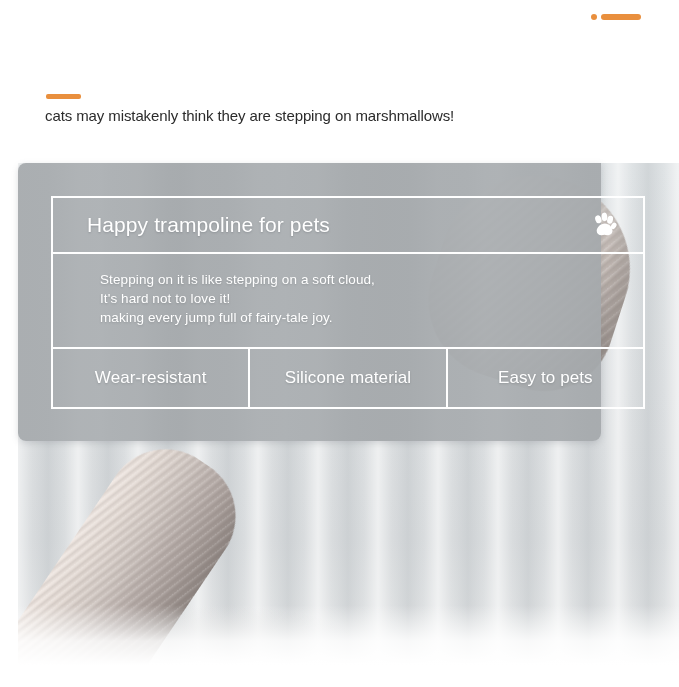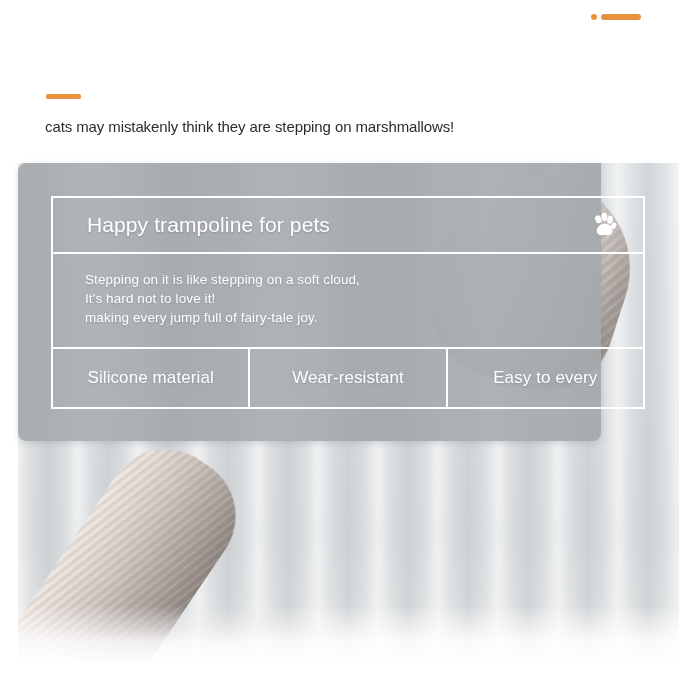--- a/index.html
+++ b/index.html
@@ -63,21 +63,21 @@
     top: 94px;
     width: 35px;
     height: 5px;
     border-radius: 2px;
     background: #e98f3d;
   }
 
   .subtitle {
     position: absolute;
     left: 45px;
-    top: 117px;
+    top: 106px;
     font-size: 15px;
     line-height: 20px;
     color: #2b2b2b;
     letter-spacing: -0.1px;
   }
 
   
   .hero {
     position: absolute;
     left: 18px;
@@ -235,21 +235,21 @@
     width: 26px;
     height: 26px;
     display: block;
   }
 
   .card-desc {
     position: relative;
     height: 95px;
     border-bottom: 2px solid #ffffff;
     box-sizing: border-box;
-    padding: 16px 0 0 32px;
+    padding: 16px 0 0 47px;
   }
   .card-desc p {
     margin: 0;
     font-size: 13.5px;
     line-height: 19px;
     color: #ffffff;
     letter-spacing: 0.1px;
     text-shadow: 0 1px 2px rgba(90,95,100,0.3);
   }
 
@@ -319,19 +319,19 @@
       </svg>
     </div>
 
     <div class="card-desc">
       <p>Stepping on it is like stepping on a soft cloud,</p>
       <p>It's hard not to love it!</p>
       <p>making every jump full of fairy-tale joy.</p>
     </div>
 
     <div class="card-features">
+      <div class="feature">Wear-resistant</div>
       <div class="feature">Silicone material</div>
-      <div class="feature">Wear-resistant</div>
-      <div class="feature">Easy to every</div>
+      <div class="feature">Easy to pets</div>
     </div>
 
   </div>
 </div>
 
 </body></html>

